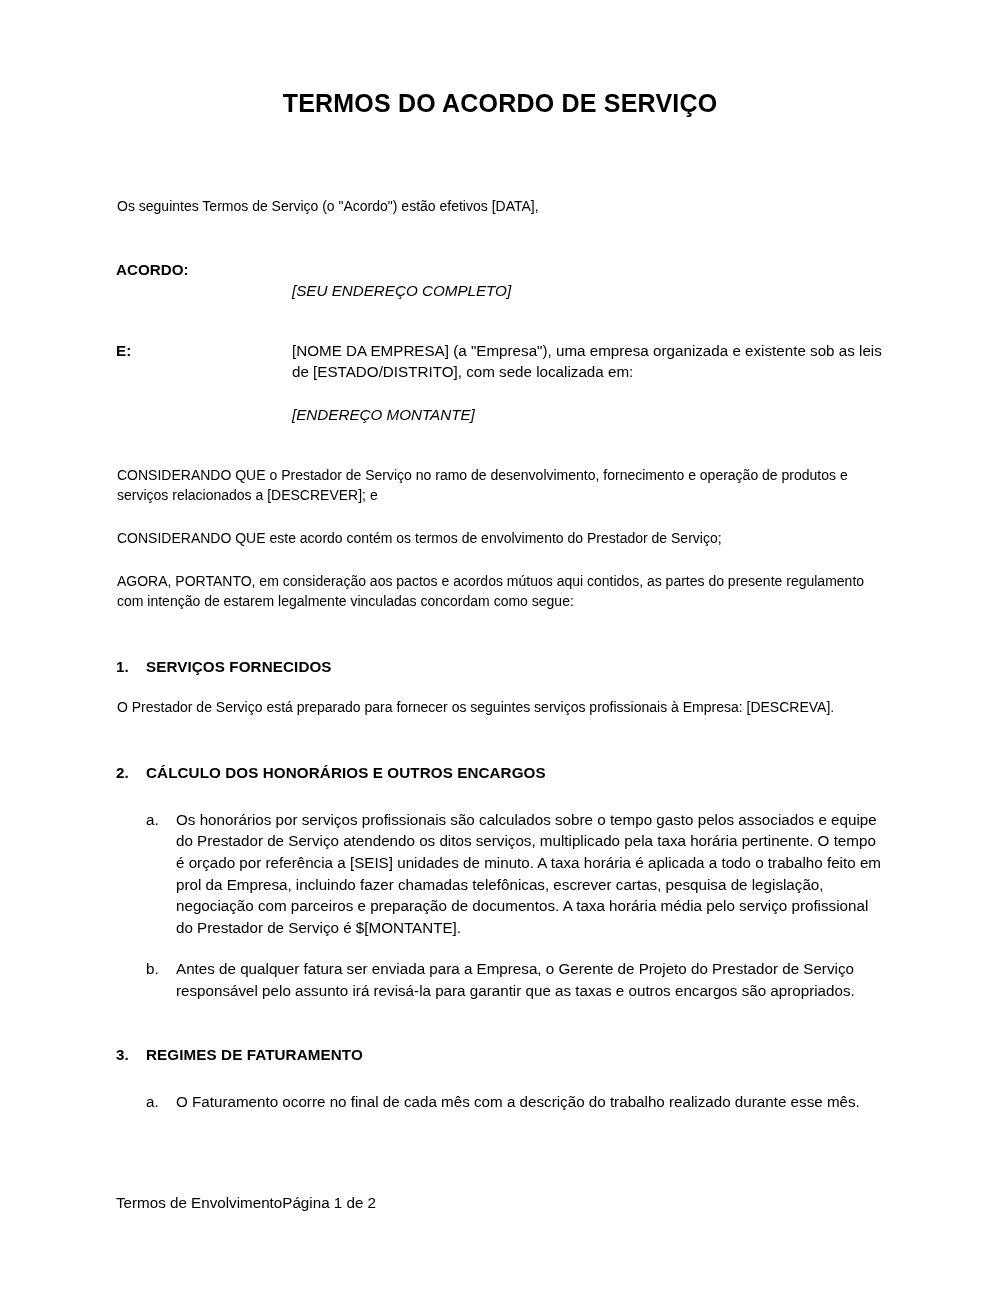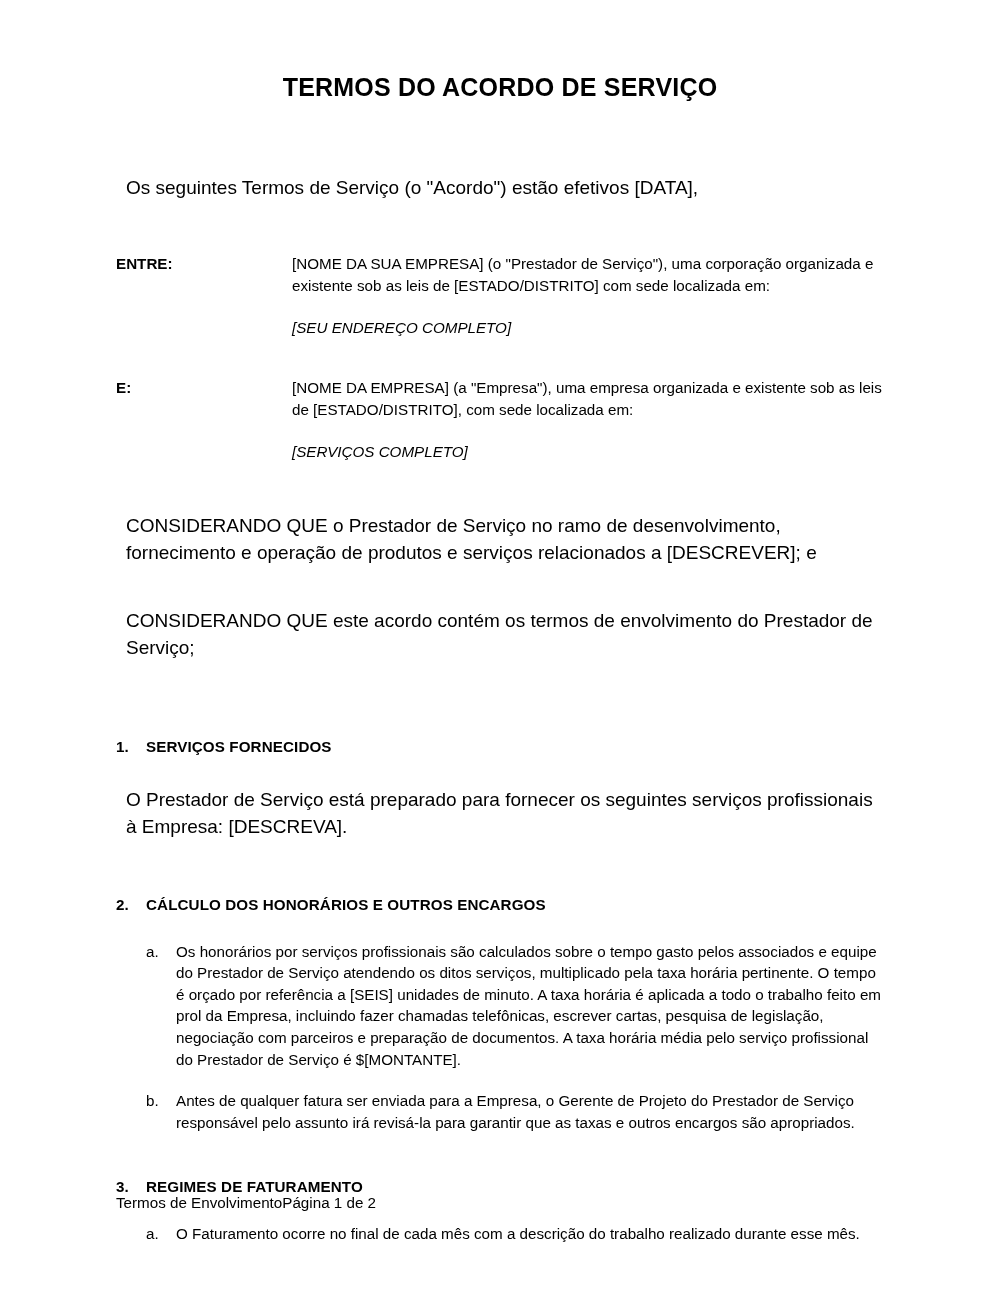--- a/index.html
+++ b/index.html
@@ -27,30 +27,30 @@
     top: 0;
     width: 768px;
   }
 
   
   .doc-title {
     font-size: 25px;
     font-weight: bold;
     text-align: center;
     letter-spacing: 0.2px;
-    margin: 0;
+    margin: 16px;
     padding-top: 72px;
     line-height: 1.25;
   }
 
   
   .para {
-    font-size: 19px;
-    line-height: 1.42;
-    margin: 10px;
+    font-size: 14px;
+    line-height: 1.42;
+    margin: 1px;
     text-align: left;
   }
   .intro-para {
     padding-top: 62px;
   }
 
   
   .party-block {
     display: flex;
     align-items: flex-start;
@@ -131,47 +131,47 @@
 
   <div class="content">
 
     <h1 class="doc-title">TERMOS DO ACORDO DE SERVIÇO</h1>
 
     <p class="para intro-para">Os seguintes Termos de Serviço (o "Acordo") estão efetivos [DATA],</p>
 
     <div class="gap-entre"></div>
 
     <div class="party-block">
-      <div class="party-label">ENTRE:</div>
+      <div class="party-label">ACORDO:</div>
       <div class="party-body">
-        <div>[NOME DA SUA EMPRESA] (o "Prestador de Serviço"), uma corporação organizada e existente sob as leis de [ESTADO/DISTRITO] com sede localizada em:</div>
         <div class="addr">[SEU ENDEREÇO COMPLETO]</div>
       </div>
     </div>
 
     <div class="gap-e"></div>
 
     <div class="party-block">
       <div class="party-label">E:</div>
       <div class="party-body">
         <div>[NOME DA EMPRESA] (a "Empresa"), uma empresa organizada e existente sob as leis de [ESTADO/DISTRITO], com sede localizada em:</div>
-        <div class="addr">[SERVIÇOS COMPLETO]</div>
+        <div class="addr">[ENDEREÇO MONTANTE]</div>
       </div>
     </div>
 
     <div class="gap-after-parties"></div>
 
     <p class="para">CONSIDERANDO QUE o Prestador de Serviço no ramo de desenvolvimento, fornecimento e operação de produtos e serviços relacionados a [DESCREVER]; e</p>
 
     <div class="gap-para"></div>
 
     <p class="para">CONSIDERANDO QUE este acordo contém os termos de envolvimento do Prestador de Serviço;</p>
 
     <div class="gap-para"></div>
 
+    <p class="para">AGORA, PORTANTO, em consideração aos pactos e acordos mútuos aqui contidos, as partes do presente regulamento com intenção de estarem legalmente vinculadas concordam como segue:</p>
 
     <div class="gap-section-before"></div>
 
     <div class="section-heading">
       <span class="section-num">1.</span>
       <span class="section-title">SERVIÇOS FORNECIDOS</span>
     </div>
 
     <div class="gap-section-after"></div>
 

